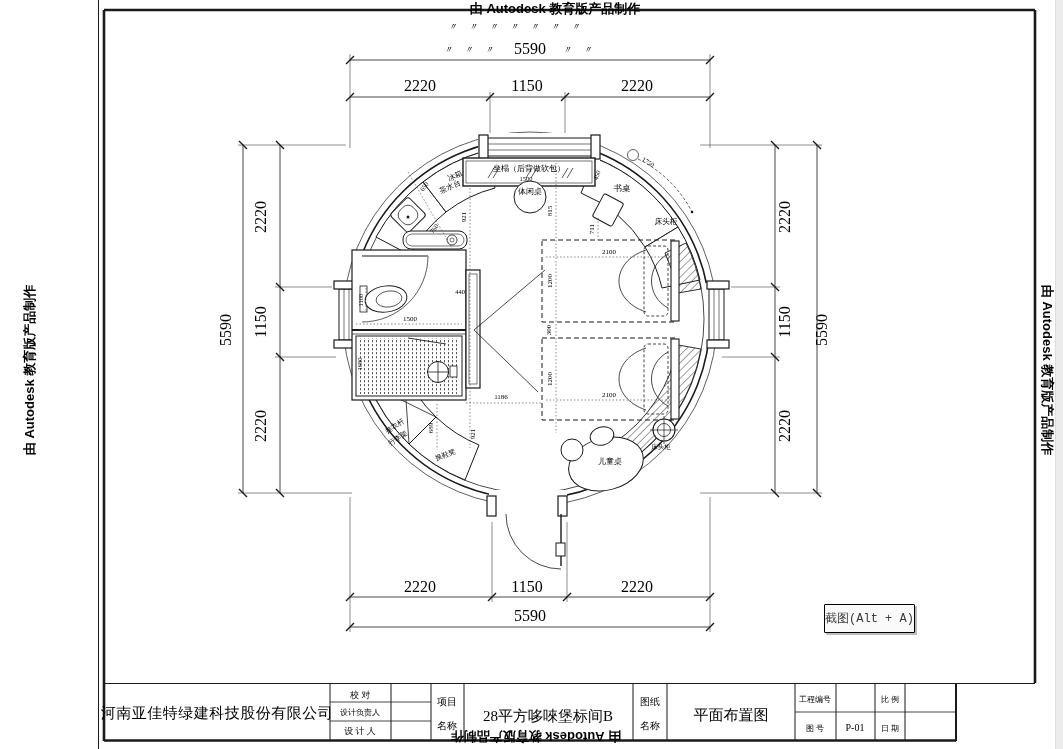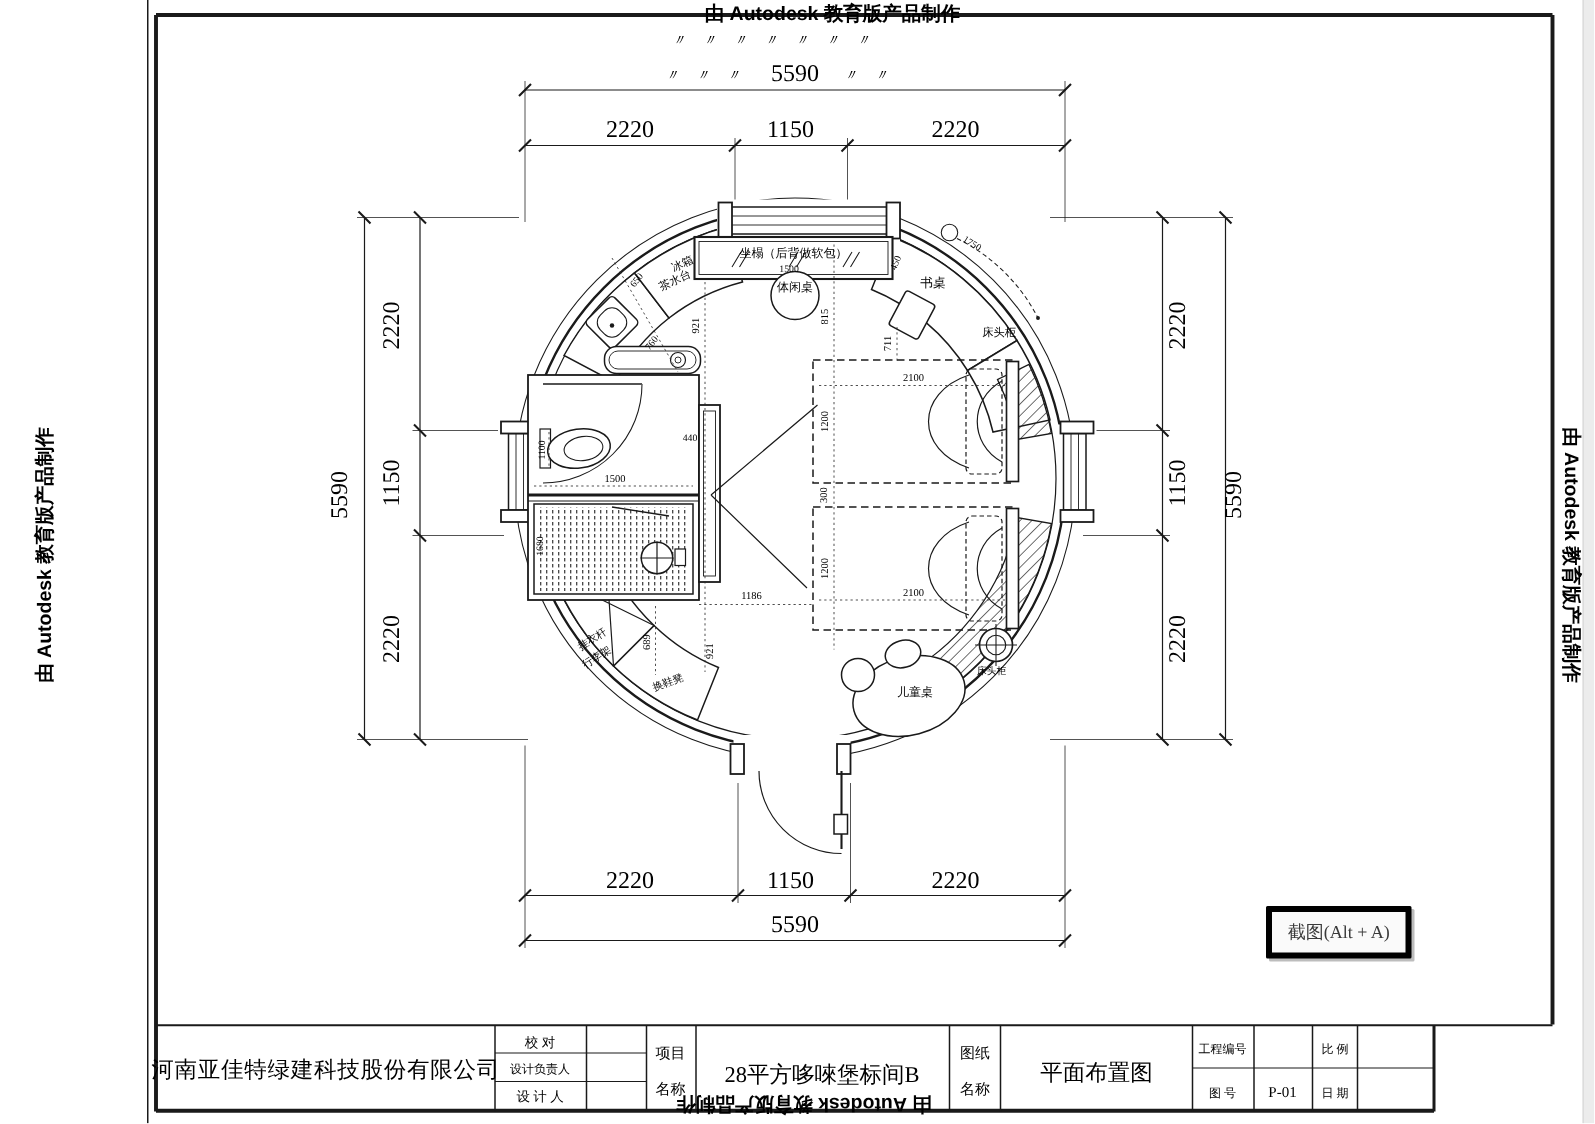--- a/index.html
+++ b/index.html
@@ -6,24 +6,24 @@
   #page{position:relative;width:1063px;height:749px;background:#ffffff;overflow:hidden;
         font-family:"Liberation Serif","DejaVu Serif",serif;}
   svg{position:absolute;left:0;top:0;}
   svg text{fill:#000;font-family:"Liberation Serif","DejaVu Serif",serif;}
   .wm{position:absolute;white-space:nowrap;font-family:"Liberation Sans","DejaVu Sans",sans-serif;
       font-size:13px;font-weight:bold;color:#000;}
   .wm-left{left:30px;top:370px;transform:translate(-50%,-50%) rotate(-90deg);}
   .wm-right{left:1047px;top:370px;transform:translate(-50%,-50%) rotate(90deg);}
   .wm-top{left:555px;top:9px;transform:translate(-50%,-50%);}
   .wm-bottom{left:536px;top:736px;transform:translate(-50%,-50%) rotate(180deg);}
-  .tooltip{position:absolute;left:844px;top:604px;width:89px;height:27px;
-      background:#fafafa;border:4px solid #000000;border-radius:1px;
+  .tooltip{position:absolute;left:824px;top:604px;width:89px;height:27px;
+      background:#fafafa;border:1px solid #000000;border-radius:1px;
       box-shadow:2px 2px 0 #bdbdbd;display:flex;align-items:center;justify-content:center;
-      font-family:Liberation Serif, serif;font-size:12px;color:#3a3a3a;}
+      font-family:Liberation Mono, monospace;font-size:12px;color:#3a3a3a;}
   .edge-strip{position:absolute;right:0;top:0;width:7px;height:749px;background:#ececec;border-left:1px solid #dcdcdc;}
 </style>
 </head>
 <body>
 
 <div id="page">
 
 <svg width="1063" height="749" viewBox="0 0 1063 749">
   <defs>
     <pattern id="diag" width="5.5" height="5.5" patternUnits="userSpaceOnUse" patternTransform="rotate(45)">

